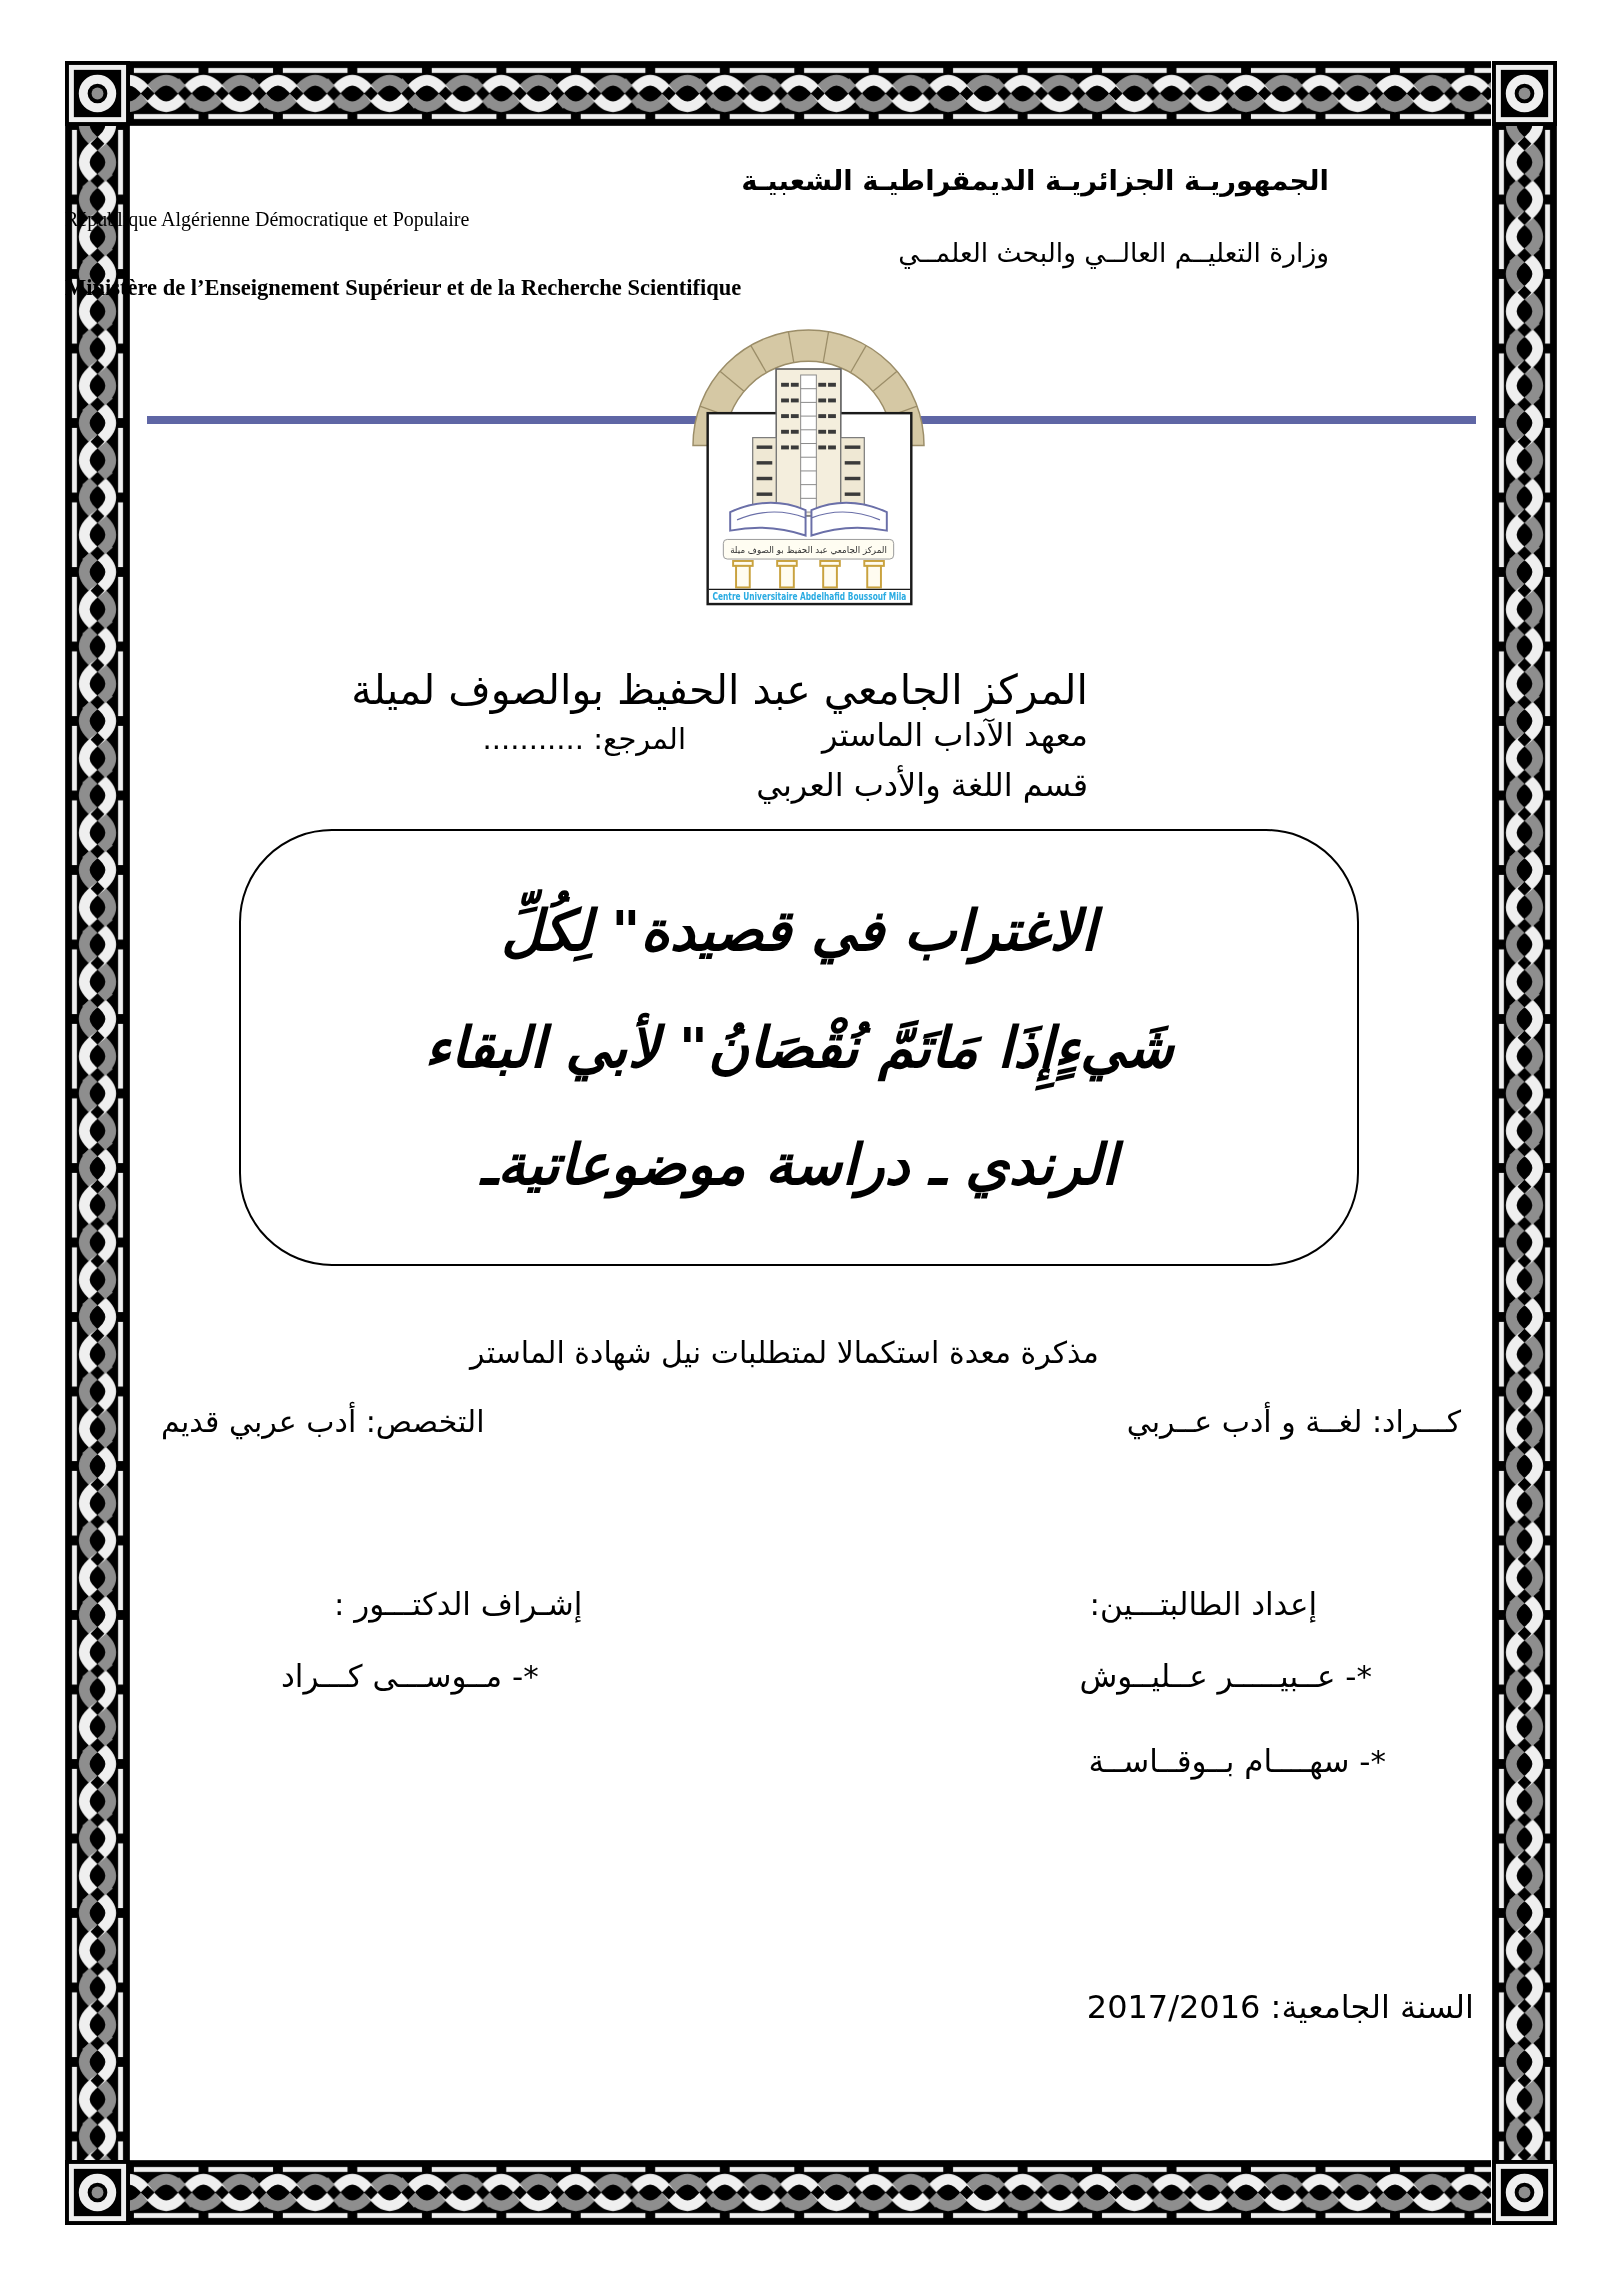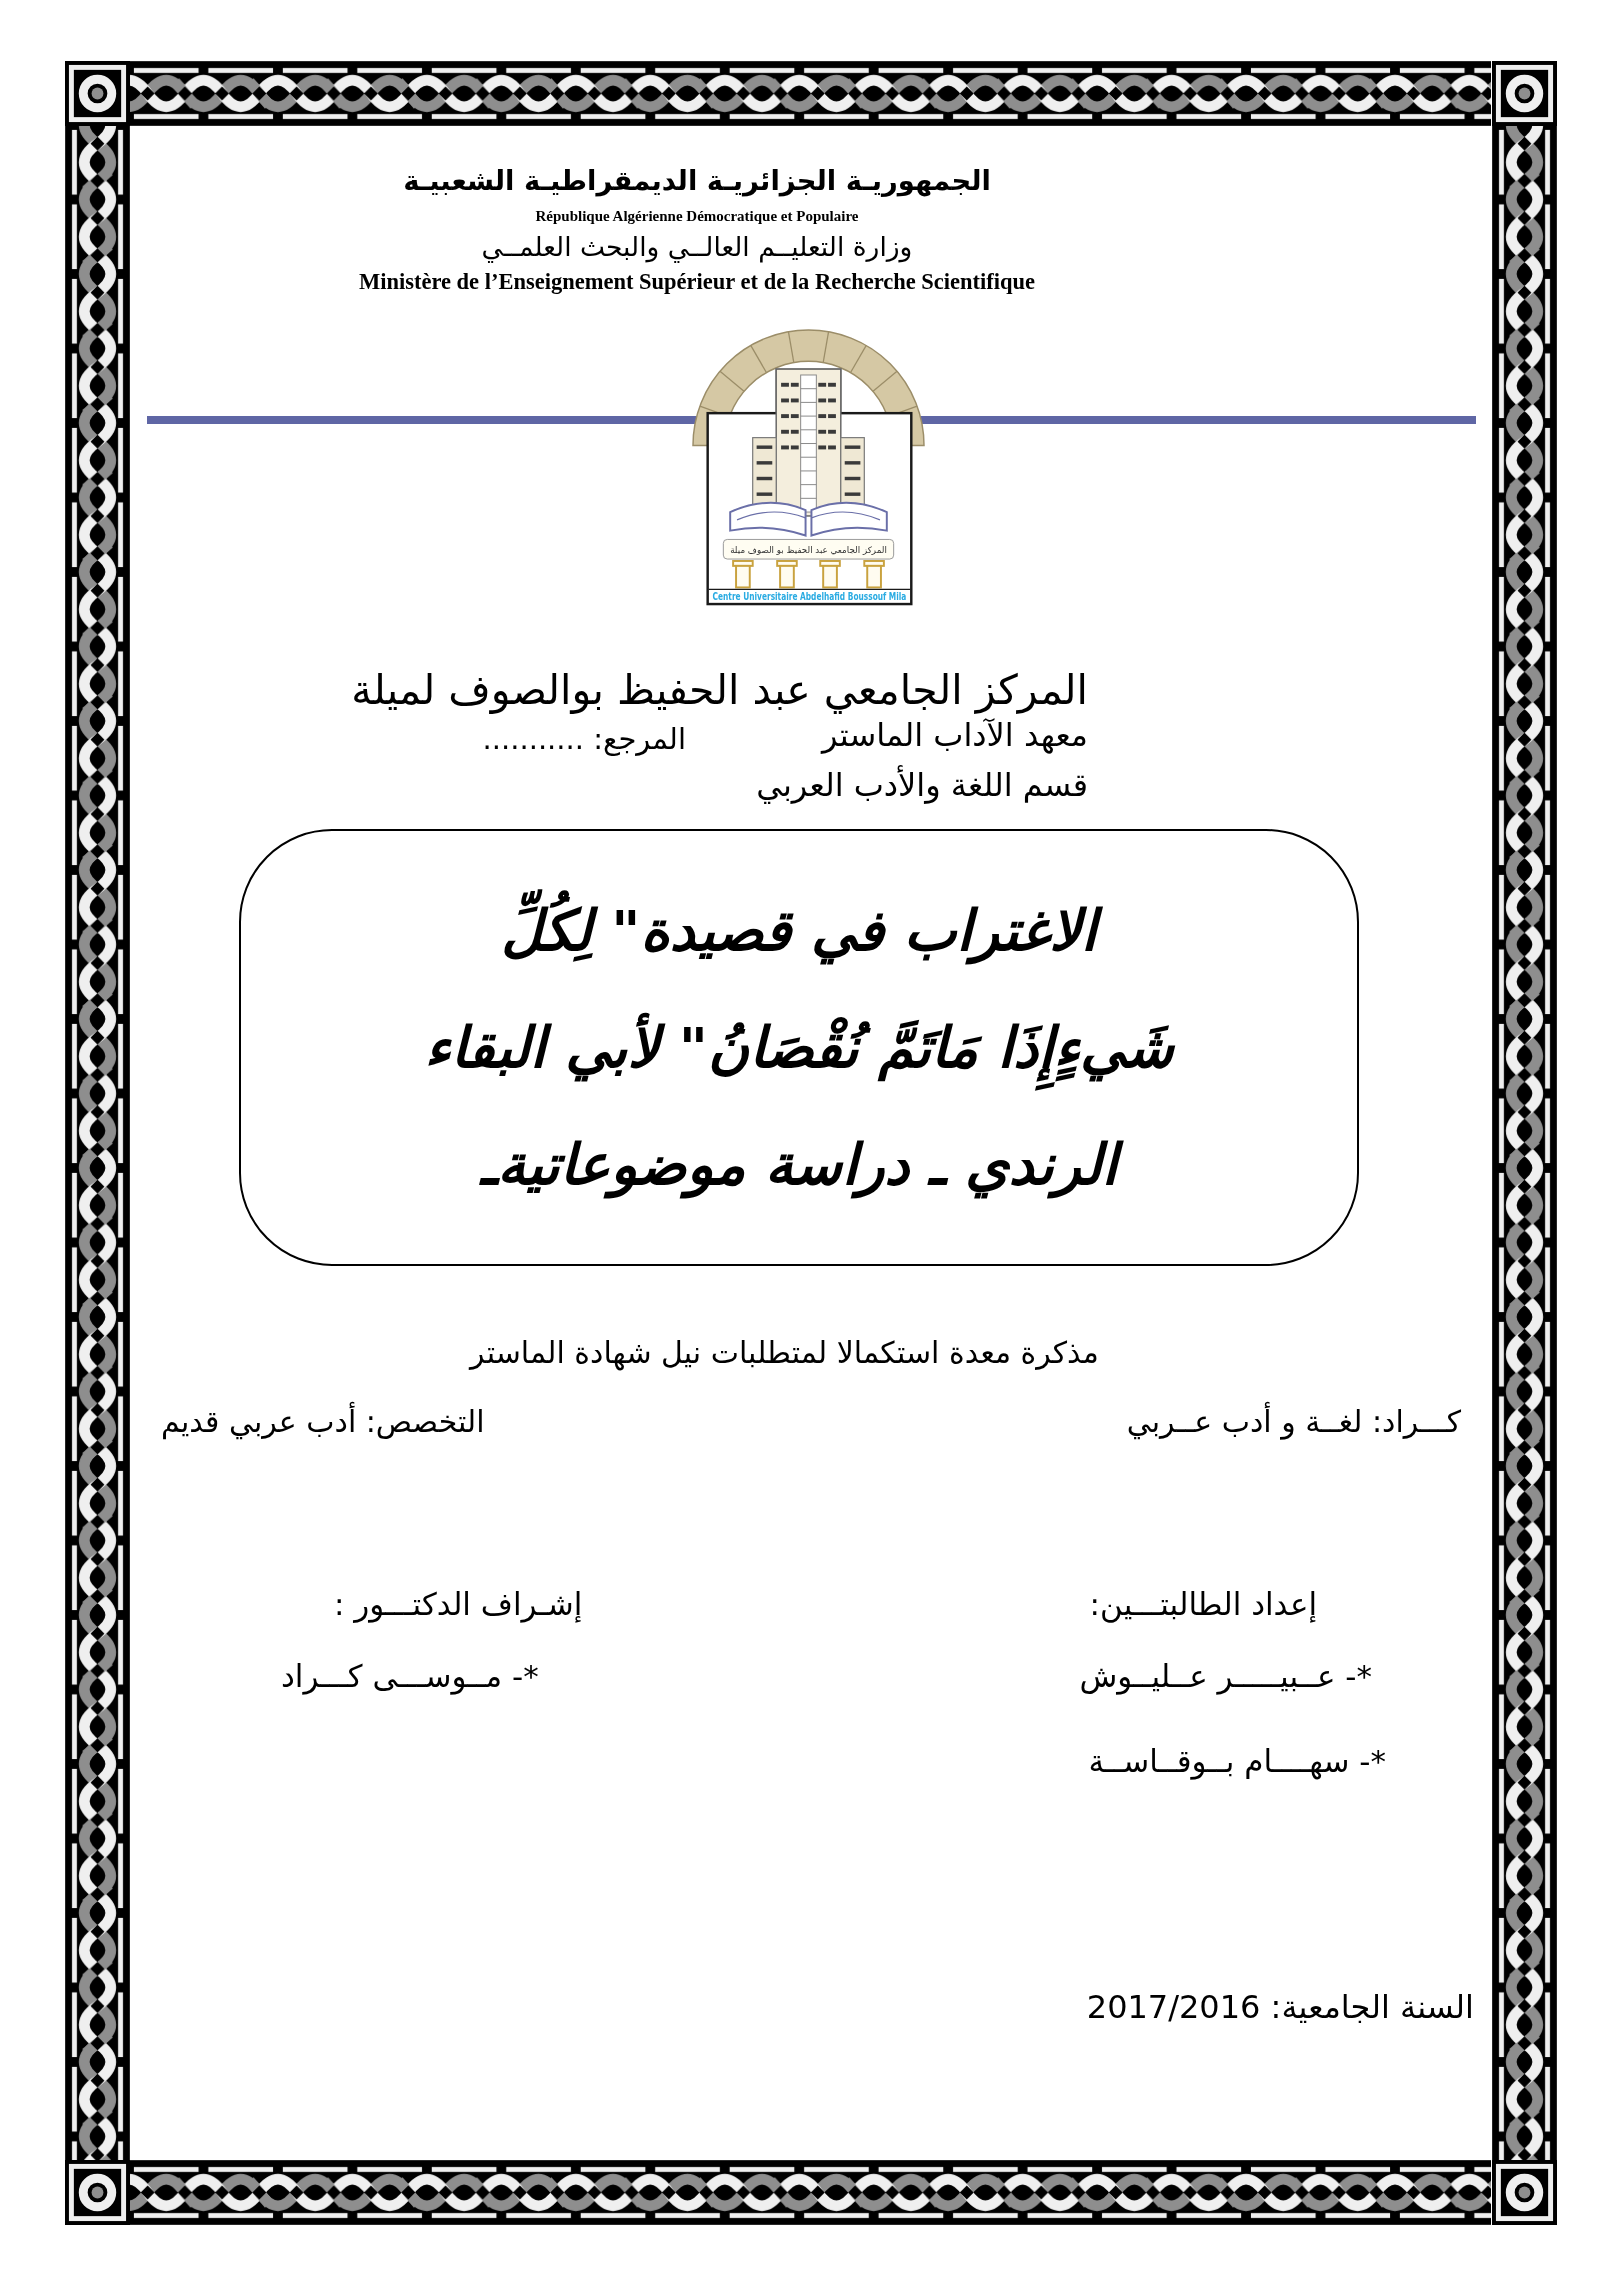--- a/index.html
+++ b/index.html
@@ -1,23 +1,23 @@
 <!DOCTYPE html>
 <html lang="ar"><head>
 <meta charset="utf-8">
 <style>
   html,body{margin:0;padding:0;background:#fff;}
   body{width:1621px;height:2293px;position:relative;overflow:hidden;
        font-family:"DejaVu Sans",sans-serif;color:#000;}
   
   .strip{position:absolute;line-height:0;}
   
-  .hdr{position:absolute;left:65px;top:165px;width:1264px;text-align:center;}
+  .hdr{position:absolute;left:65px;top:165px;width:1264px;}
   .hdr .ar1{font-size:27.4px;font-weight:bold;margin:0 0 11.8px 0;}
-  .hdr .fr1{font-family:"Liberation Serif",serif;font-size:15px;font-weight:bold;margin:0 0 5.9px 0;}
+  .hdr .fr1{font-family:"Liberation Serif",serif;font-size:20px;font-weight:normal;margin:0 0 5.9px 0;}
   .hdr .ar2{font-size:26.5px;font-weight:normal;margin:0 0 7.8px 0;}
   .hdr .fr2{font-family:"Liberation Serif",serif;font-size:22.5px;font-weight:bold;margin:0;}
   .divider{position:absolute;left:147px;top:416px;width:1329px;height:7.8px;z-index:1;}
   .logo{position:absolute;left:686px;top:328px;width:245px;height:279px;z-index:2;line-height:0;}
   .univ-line{position:absolute;top:666px;right:533px;font-size:41px;direction:rtl;white-space:nowrap;text-align:right;}
   .inst-line{position:absolute;top:716px;right:533px;font-size:32px;direction:rtl;white-space:nowrap;}
   .ref-line{position:absolute;top:722px;right:935px;font-size:29px;direction:rtl;white-space:nowrap;}
   .dept-line{position:absolute;top:766px;right:533px;font-size:32px;direction:rtl;white-space:nowrap;}
   .title-box{position:absolute;left:239px;top:829px;width:1120px;height:437px;
              border:2.9px solid #000;border-radius:93px;box-sizing:border-box;

